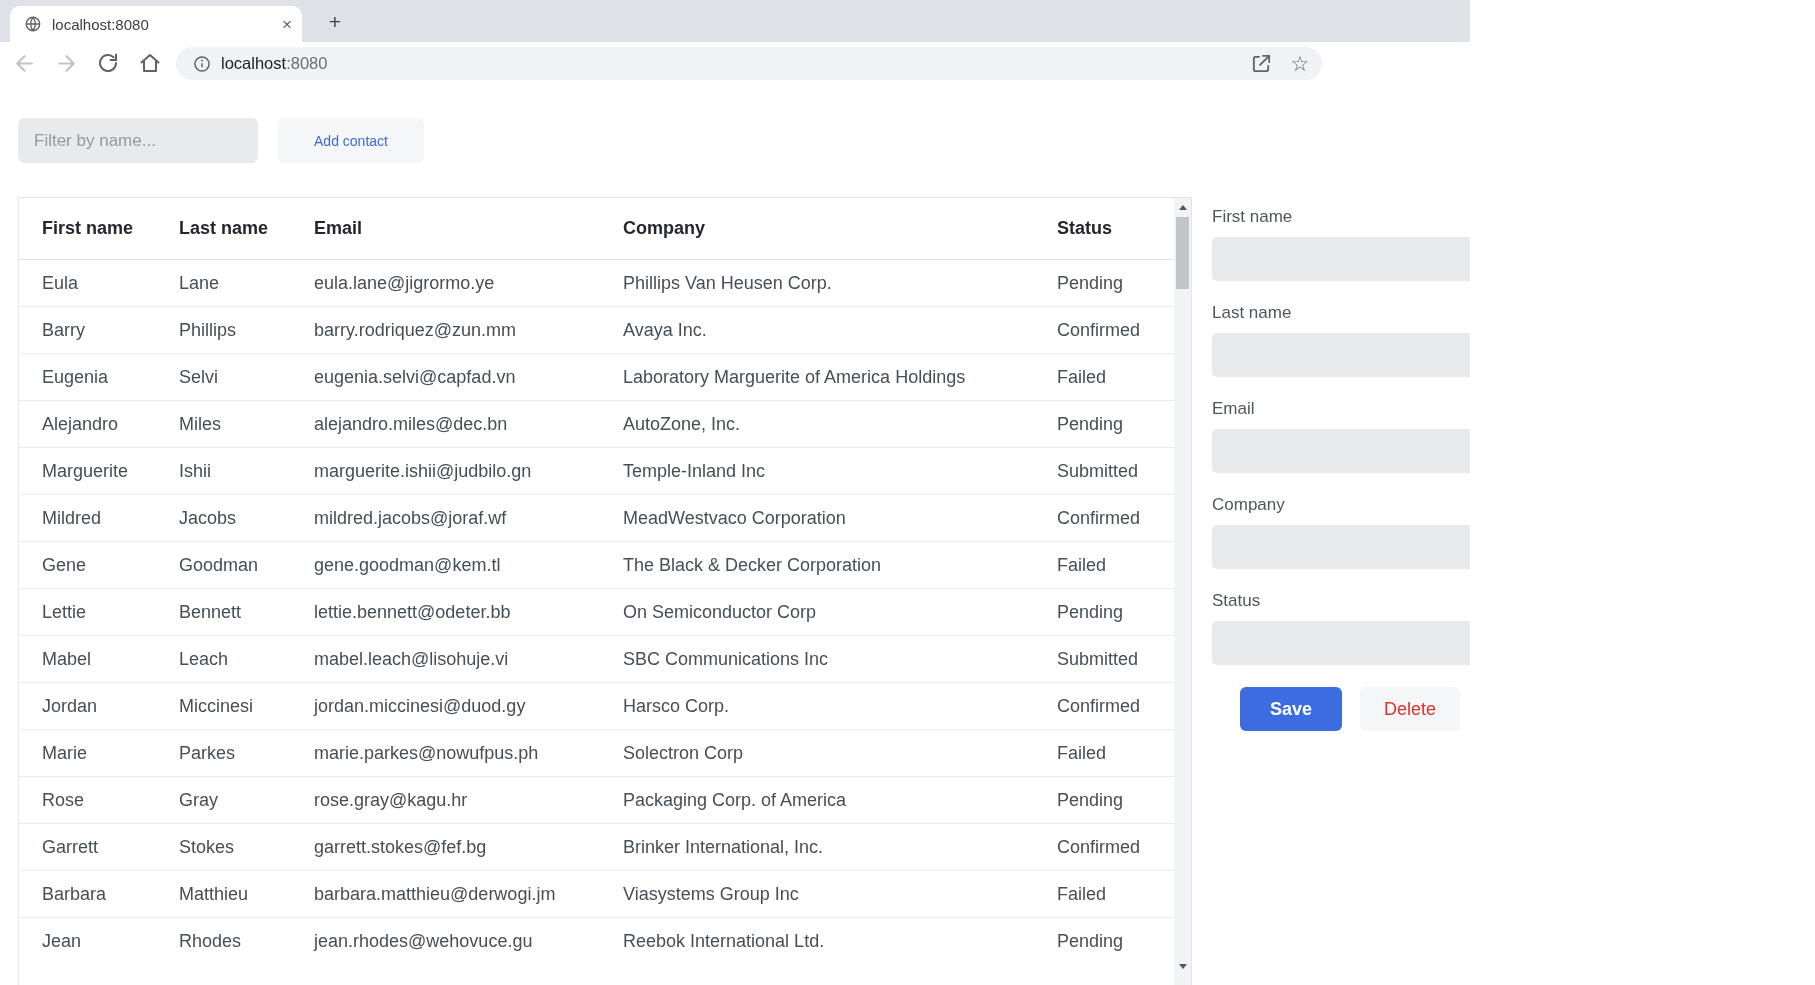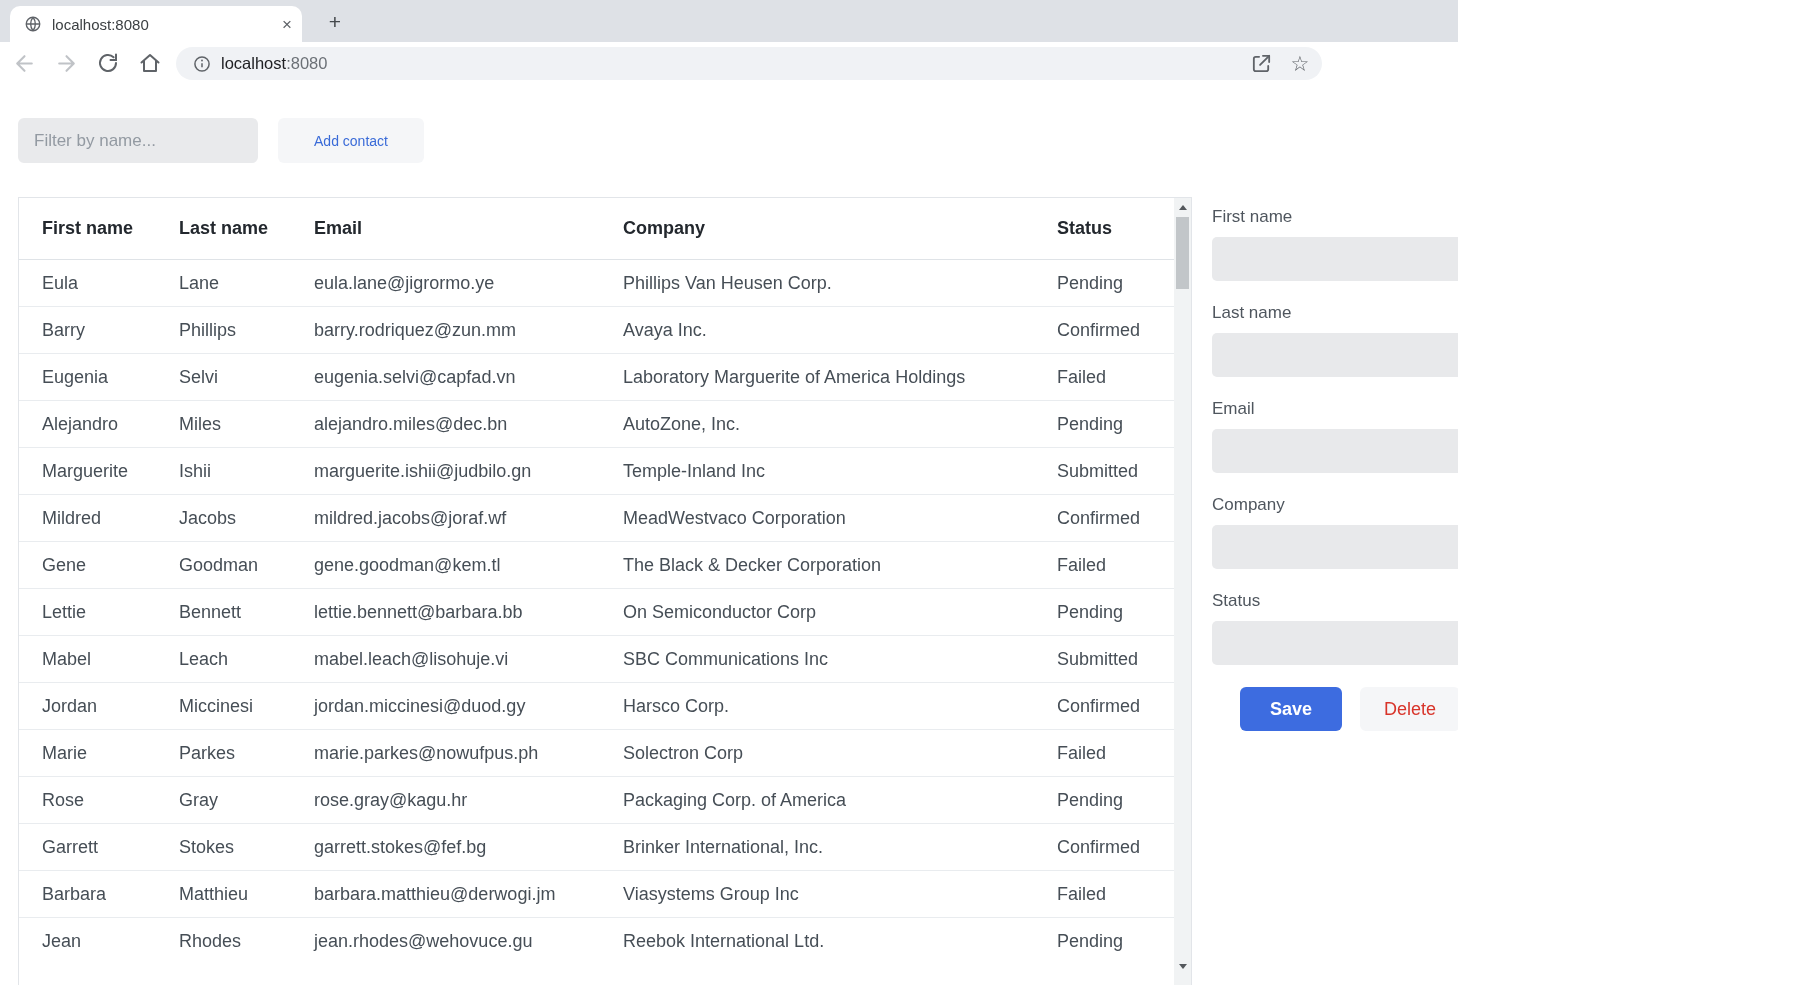--- a/index.html
+++ b/index.html
@@ -1,17 +1,17 @@
 <!DOCTYPE html>
 <html><head>
 <meta charset="utf-8">
 <style>
   html,body{margin:0;padding:0;}
   .screen{position:relative;width:1458px;height:985px;background:#22c55e;overflow:hidden;
-          font-family:"Liberation Sans","DejaVu Sans",sans-serif;color:#454c54;}
+          font-family:"Liberation Sans","DejaVu Sans",sans-serif;color:#454c54;padding-left:12px;}
 
   
   .tabstrip{position:absolute;left:0;top:0;width:100%;height:42px;background:#dee1e6;}
   .tab{position:absolute;left:10px;top:6px;width:292px;height:36px;background:#fff;
        border-radius:10px 10px 0 0;display:flex;align-items:center;}
   .tab .fav{margin-left:14px;width:18px;height:18px;flex:0 0 auto;}
   .tab .title{margin-left:10px;font-size:15px;color:#3c4043;white-space:nowrap;overflow:hidden;flex:1;}
   .tab .close{margin:0 10px;font-size:17px;color:#5f6368;cursor:default;line-height:1;}
   .newtab{position:absolute;left:322px;top:9px;width:26px;height:26px;text-align:center;
           line-height:25px;font-size:21px;color:#45494d;}
@@ -257,21 +257,21 @@
             <tr>
               <td>Gene</td>
               <td>Goodman</td>
               <td>gene.goodman@kem.tl</td>
               <td>The Black &amp; Decker Corporation</td>
               <td>Failed</td>
             </tr>
             <tr>
               <td>Lettie</td>
               <td>Bennett</td>
-              <td>lettie.bennett@barbara.bb</td>
+              <td>lettie.bennett@odeter.bb</td>
               <td>On Semiconductor Corp</td>
               <td>Pending</td>
             </tr>
             <tr>
               <td>Mabel</td>
               <td>Leach</td>
               <td>mabel.leach@lisohuje.vi</td>
               <td>SBC Communications Inc</td>
               <td>Submitted</td>
             </tr>

